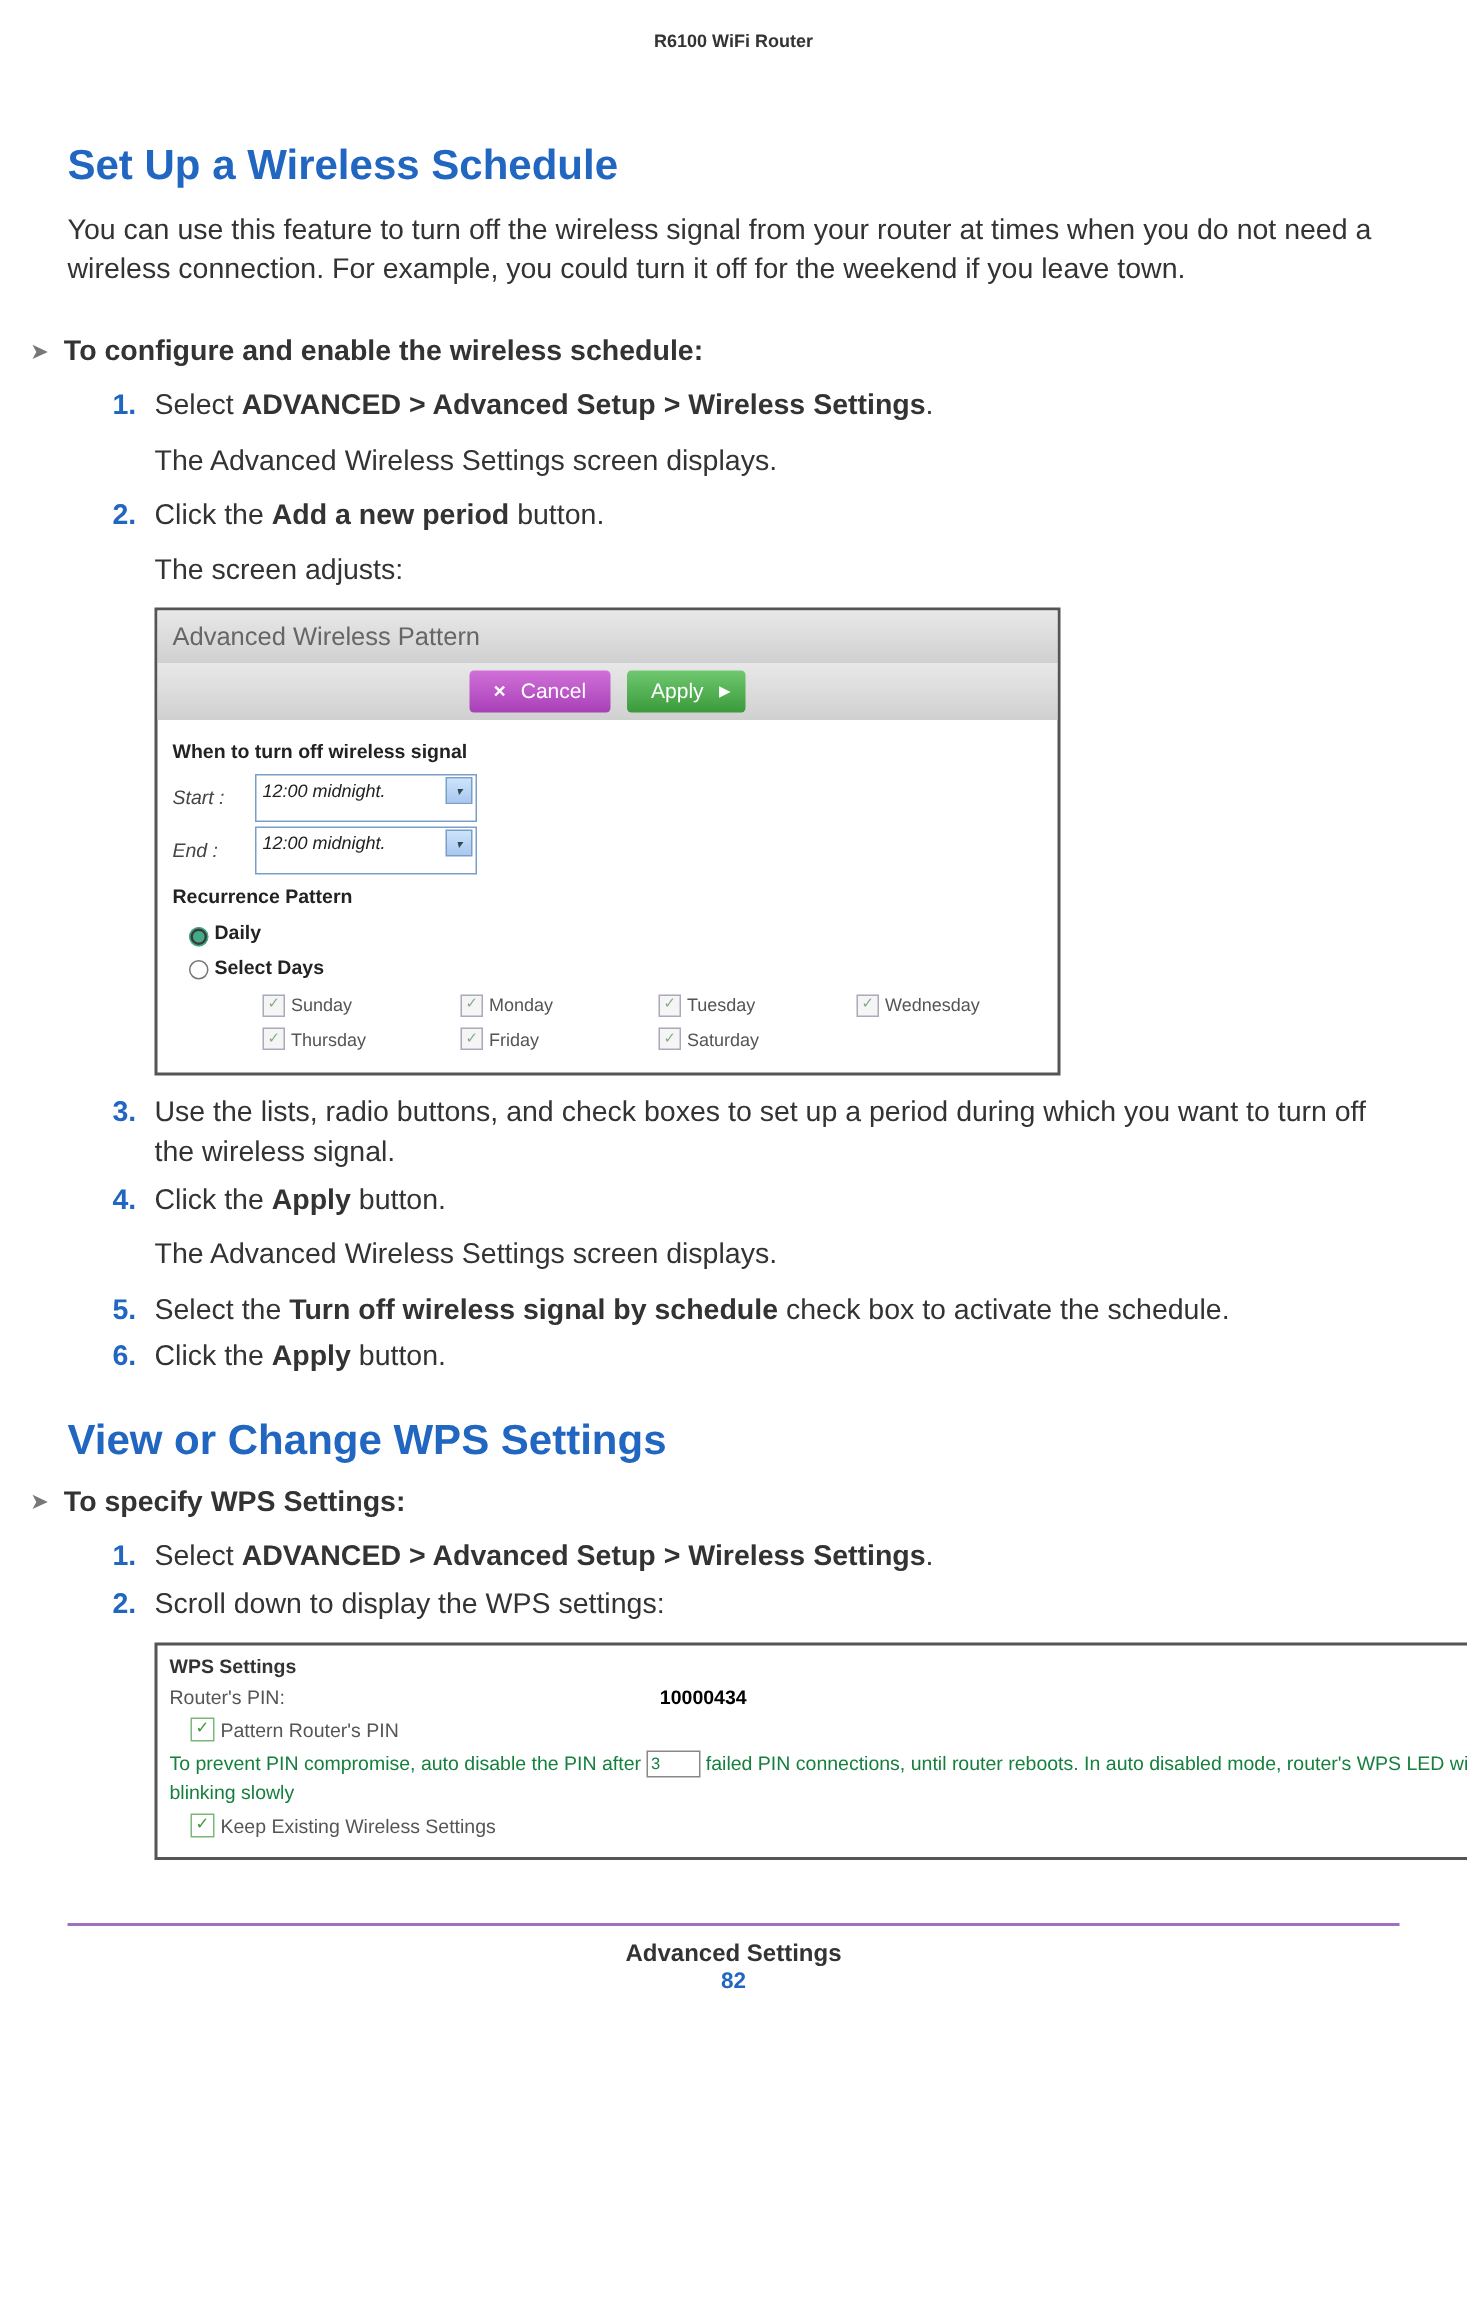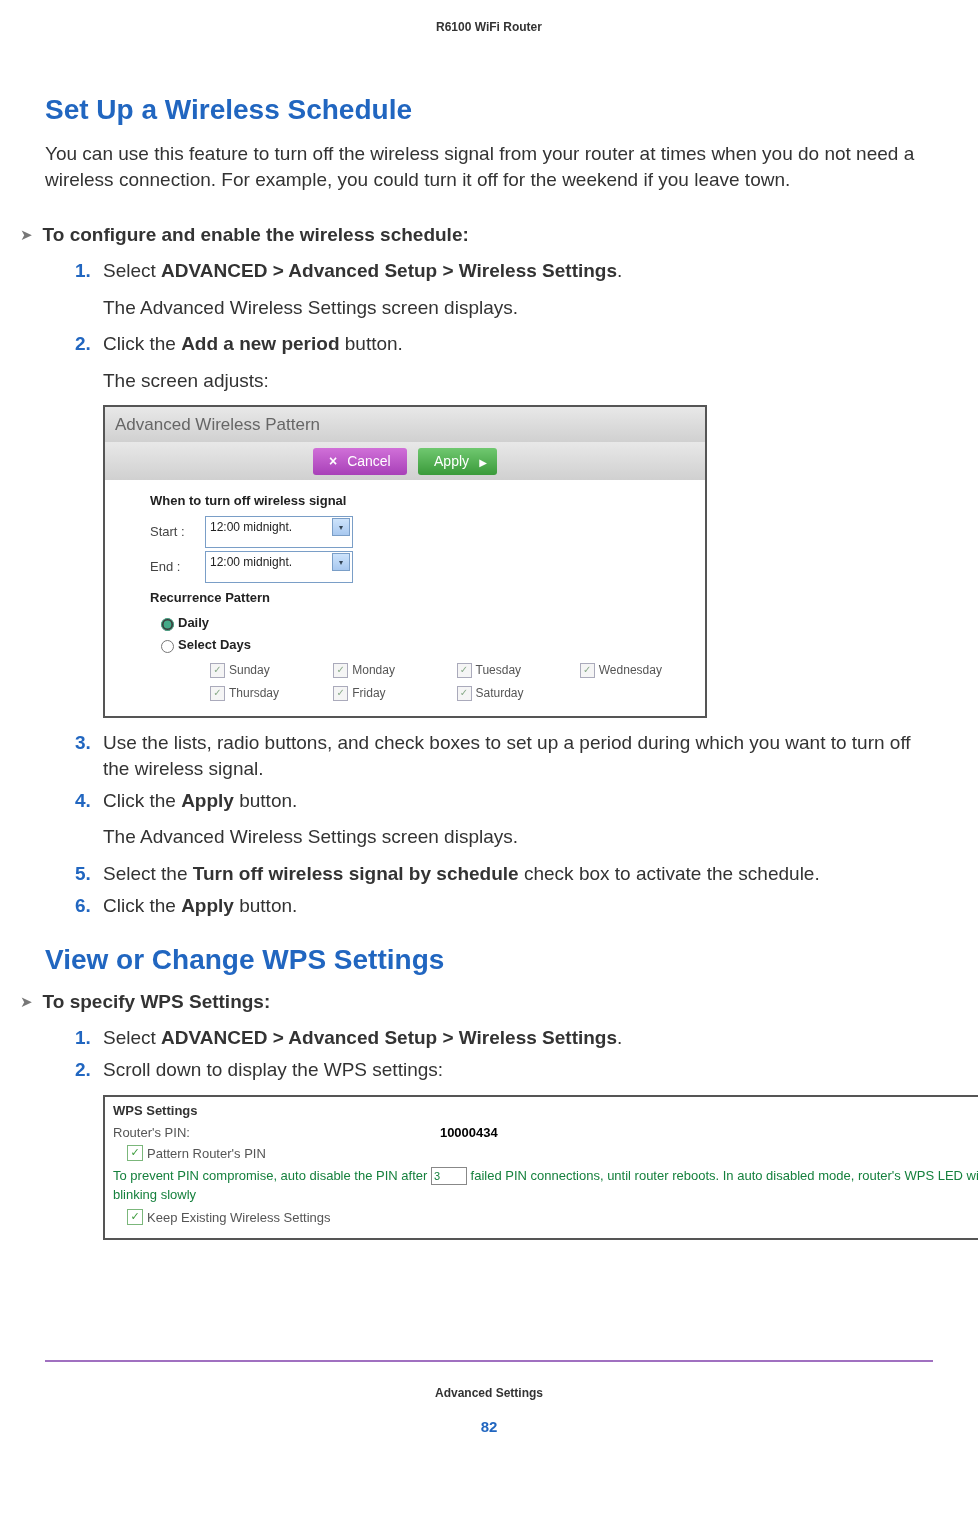--- a/index.html
+++ b/index.html
@@ -98,24 +98,23 @@
     vertical-align: middle;
   }
   .ui-btn.cancel { background: linear-gradient(#d070d8, #a840b8); }
   .ui-btn.apply  { background: linear-gradient(#70c870, #3a9a3a); padding-right: 28px; position: relative;}
   .ui-btn .x { font-weight: bold; margin-right: 10px; }
   .ui-btn.apply .arr { position: absolute; right: 10px; font-size: 10px; top: 8px;}
   .ui-body {
     padding: 6px 10px 14px 10px;
     font-size: 13px;
     color: #222;
-    margin-left: 35px;
   }
   .ui-body .sect-label { font-weight: bold; margin: 6px 0; }
-  .ui-row { display: flex; align-items: center; margin: 3px 0; }
+  .ui-row { display: flex; align-items: center; margin: 3px 0; font-style: italic; }
   .ui-row .lbl { width: 55px; color: #444;}
   .ui-select {
     border: 1px solid #7a9ec7;
     background: #fff;
     height: 20px;
     width: 140px;
     display: inline-flex;
     align-items: center;
     justify-content: space-between;
     padding: 0 2px 10px 4px;
@@ -165,32 +164,32 @@
     background:#fff;
   }
   .ui-shot2 .sub { color:#15803d; line-height:1.5;}
   .ui-shot2 .inlineinput {
     display: inline-block; border: 1px solid #888; width: 30px; height: 16px;
     font-size: 11px; padding: 0 2px; vertical-align: middle; background:#fff;
   }
 
   .page-footer {
     border-top: 2px solid #a070c0;
-    margin-top: 120px;
+    margin-top: 42px;
     text-align: center;
-    padding-top: 24px;
-    font-weight: bold;
-    font-size: 12px;
+    padding-top: 10px;
+    font-weight: bold;
+    font-size: 16px;
   }
   .page-num {
     text-align: center;
     color: #2166c0;
     font-weight: bold;
     font-size: 15px;
-    margin-top: 18px;
+    margin-top: 0;
   }
 </style>
 </head>
 <body>
 
 <div class="page">
   <div class="header-top">R6100 WiFi Router</div>
 
   <h2 class="section-title">Set Up a Wireless Schedule</h2>
   <p class="intro">You can use this feature to turn off the wireless signal from your router at times when you do not need a wireless connection. For example, you could turn it off for the weekend if you leave town.</p>

